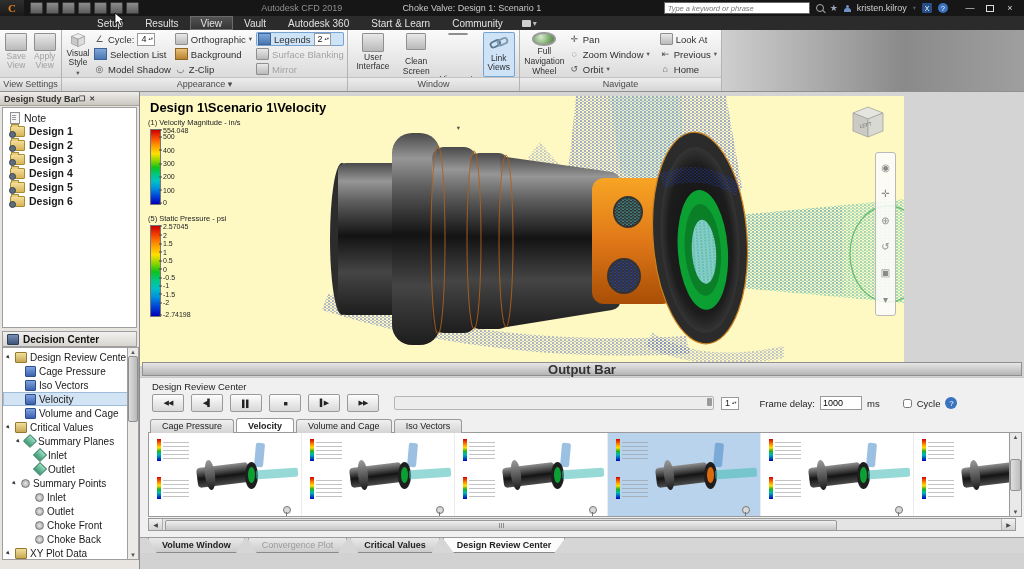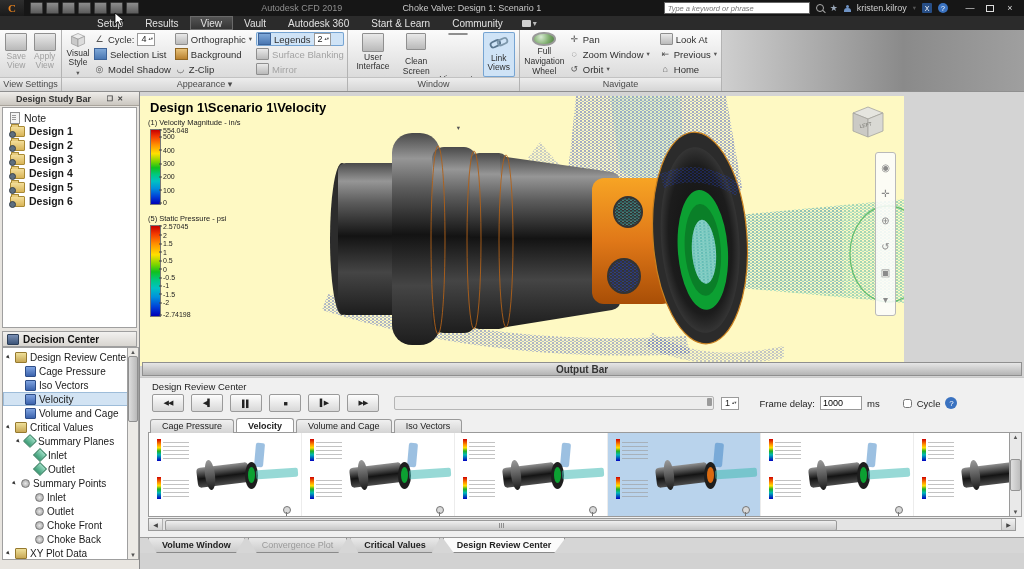--- a/index.html
+++ b/index.html
@@ -58,21 +58,21 @@
   .spin{display:inline-flex;align-items:center;border:1px solid #9a9a9a;background:#fff;height:11px;font-size:9px;padding:0 1px 0 3px;gap:2px;color:#222;}
   .updn{display:flex;flex-direction:column;font-size:4.5px;line-height:4px;color:#555;}
   .hl{background:#cfe3f6;box-shadow:inset 0 0 0 1px #76a4d2;border-radius:2px;}
   .drop{font-size:6.5px;color:#555;}
   .wheelicon{width:24px;height:24px;border-radius:50%;background:radial-gradient(circle at 35% 30%,#d7ead2,#7fae6e 55%,#4c7a3e);border:2px solid #9a9a9a;box-sizing:border-box;}
   .cubeicon{width:24px;height:22px;}
   .rfill{flex:1;background:linear-gradient(to right,#cfcfcf,#8a8a8a 60%,#9f9f9f);}
   
   .sidebar{position:absolute;left:0;top:92px;width:140px;height:477px;background:#e8e5e0;border-right:1px solid #8a8a8a;box-sizing:border-box;z-index:30;}
   .sbtitle{height:13px;background:linear-gradient(#efedea,#cbc7c0);font-size:9px;font-weight:bold;color:#333;
-    display:flex;align-items:center;justify-content:space-between;padding:0 16px;border-bottom:1px solid #a9a49c;}
+    display:flex;align-items:center;padding:0 4px;border-bottom:1px solid #a9a49c;}
   .sbicons{display:flex;gap:4px;font-size:7px;color:#444;}
   .treetop{position:absolute;left:2px;top:15px;width:135px;height:221px;background:#fff;border:1px solid #9f9f9f;box-sizing:border-box;padding-top:3px;}
   .trow{display:flex;align-items:center;height:14px;font-size:10.5px;font-weight:bold;color:#1a1a1a;gap:4px;padding-left:7px;}
   .trow.normal{font-weight:normal;height:13px;}
   .noteicon{width:8px;height:10px;background:#f4f4f4;border:1px solid #8f8f8f;position:relative;}
   .noteicon::after{content:"";position:absolute;left:1px;top:2px;width:4px;height:1px;background:#999;box-shadow:0 2px 0 #999,0 4px 0 #999;}
   .folder{width:13px;height:9px;background:linear-gradient(#f3de9a,#d9b457);border:1px solid #a98a35;border-radius:1px;position:relative;}
   .folder::before{content:"";position:absolute;left:0;top:-3px;width:6px;height:2px;background:#e8cc7d;border:1px solid #a98a35;border-bottom:none;border-radius:1px 1px 0 0;}
   .folder::after{content:"";position:absolute;left:-2px;bottom:-2px;width:5px;height:5px;border-radius:50%;background:#5d6e7e;border:1px solid #39434d;}
   .dchead{position:absolute;left:2px;top:239px;width:135px;height:16px;background:linear-gradient(#f2f1ef,#d8d5d0);
@@ -100,21 +100,21 @@
   .ltick{position:absolute;left:13px;font-size:7px;color:#222;transform:translateY(-50%);white-space:nowrap;}
   .ltick::before{content:"";position:absolute;left:-4px;top:50%;width:3px;height:1px;background:#444;}
   .scene{position:absolute;left:0;top:0;z-index:1;}
   .viewcube{position:absolute;right:16px;top:8px;z-index:6;opacity:.9;}
   .navbar{position:absolute;right:8px;top:56px;width:19px;height:158px;background:rgba(252,252,252,.88);
     border:1px solid #b9b9b9;border-radius:3px;z-index:6;display:flex;flex-direction:column;align-items:center;
     justify-content:space-around;font-size:10px;color:#8a8a8a;padding:2px 0;}
   .navbar span{line-height:1;}
   
   .outbar{position:absolute;left:142px;top:362px;width:880px;height:14px;background:linear-gradient(#e6e6e6,#b4b4b4);
-    border:1px solid #8f8f8f;box-sizing:border-box;text-align:center;font-size:10px;font-weight:bold;color:#333;line-height:13px;z-index:25;}
+    border:1px solid #8f8f8f;box-sizing:border-box;text-align:center;font-size:13px;font-weight:bold;color:#333;line-height:13px;z-index:25;}
   .drc{position:absolute;left:140px;top:377px;width:884px;height:160px;background:#f0f0f0;border-top:1px solid #c9c9c9;z-index:24;}
   .drclabel{position:absolute;left:12px;top:3px;font-size:9.5px;color:#222;}
   .pbrow{position:absolute;left:12px;top:16px;height:18px;display:flex;align-items:center;gap:7px;}
   .pbtn{width:30px;height:16px;background:linear-gradient(#fdfdfd,#d8d8d8);border:1px solid #9a9a9a;border-radius:2px;
     display:flex;align-items:center;justify-content:center;font-size:7px;color:#222;letter-spacing:-1px;}
   .slider{position:relative;width:318px;height:12px;background:#ececec;border:1px solid #b5b5b5;border-radius:2px;margin-left:8px;}
   .sthumb{position:absolute;right:1px;top:1px;width:5px;height:8px;background:#9a9a9a;border-radius:1px;}
   .fdel{display:flex;align-items:center;gap:5px;font-size:9.5px;color:#222;margin-left:14px;}
   .fdel input[type=text]{width:36px;height:12px;font-size:9px;border:1px solid #999;padding:0 2px;}
   .fdel input[type=checkbox]{width:9px;height:9px;margin:0;}

